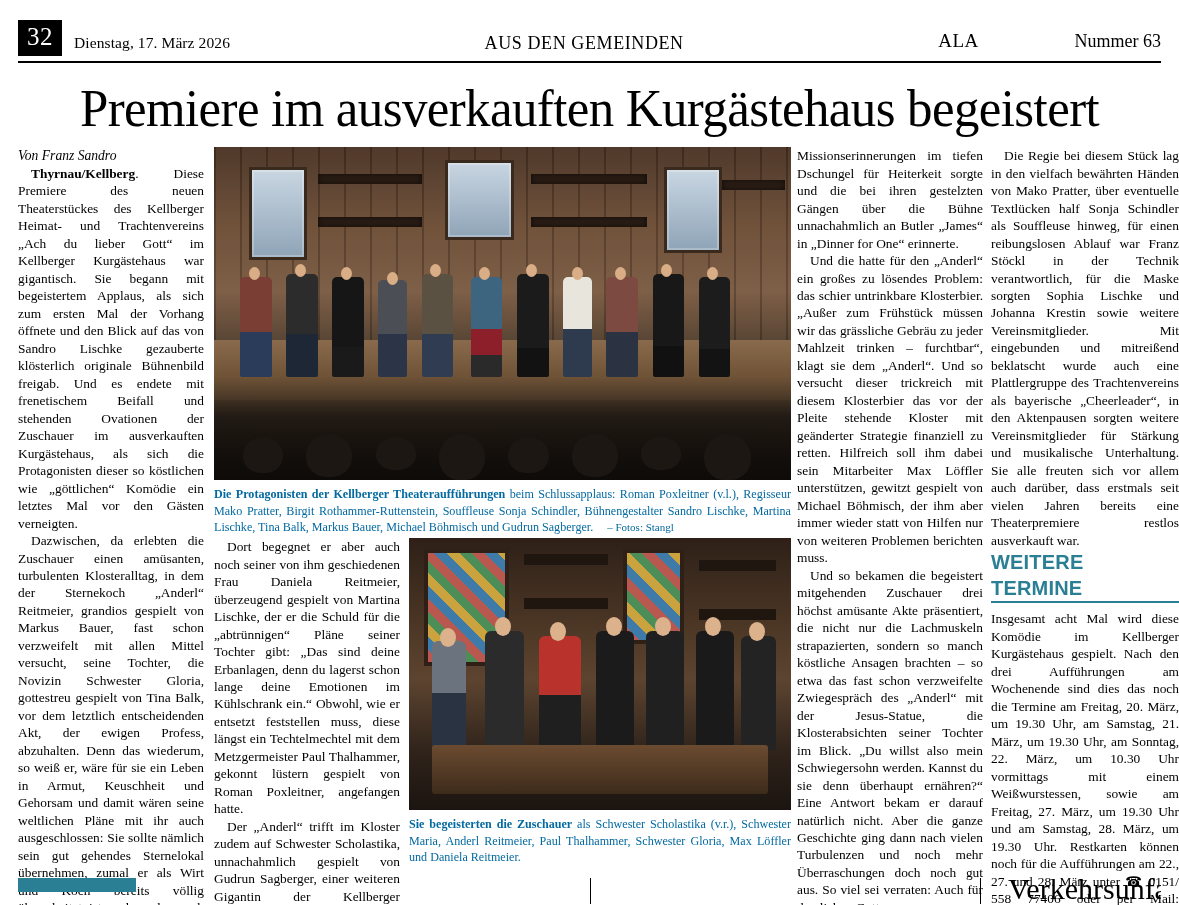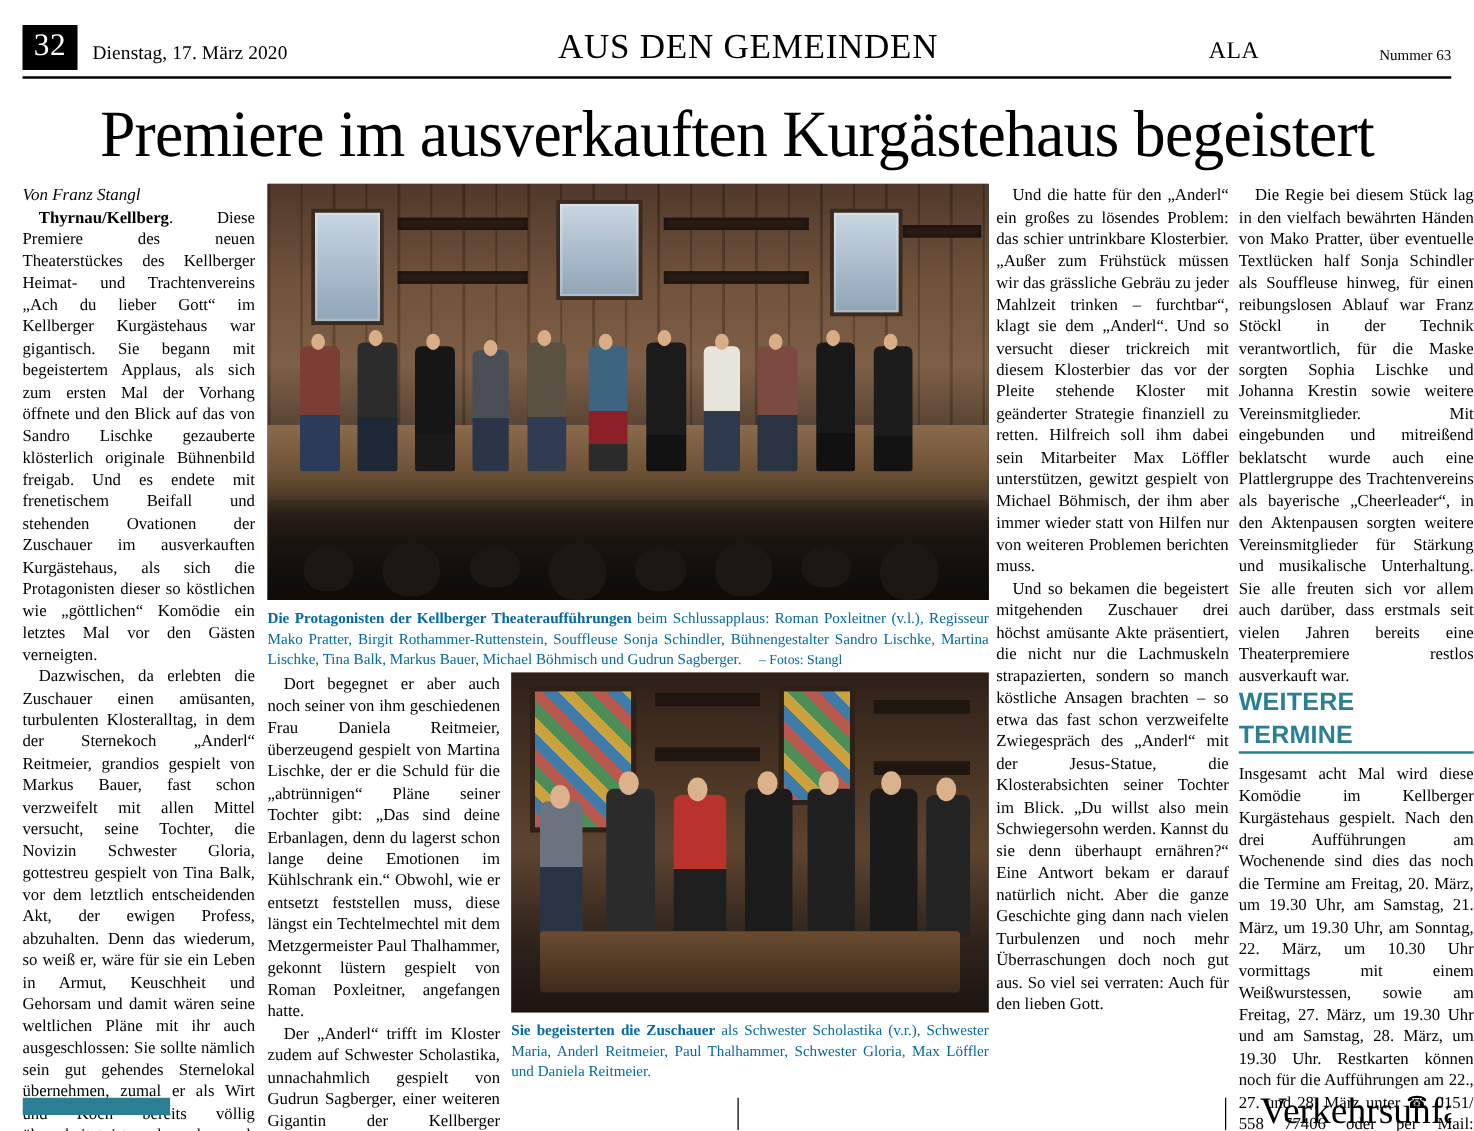--- a/index.html
+++ b/index.html
@@ -44,38 +44,38 @@
   }
   .masthead-date {
     font-size: 15.5px;
     letter-spacing: 0.1px;
     padding-bottom: 4px;
     white-space: nowrap;
   }
   .masthead-section {
     flex: 1;
     text-align: center;
-    font-size: 28px;
+    font-size: 18px;
     letter-spacing: 0.6px;
     padding-bottom: 2px;
     white-space: nowrap;
   }
   .masthead-right {
     display: flex;
     align-items: flex-end;
     padding-bottom: 4px;
   }
   .masthead-edition {
     font-size: 19px;
     letter-spacing: 0.4px;
     margin-right: 96px;
     white-space: nowrap;
   }
   .masthead-issue {
-    font-size: 12px;
+    font-size: 18px;
     white-space: nowrap;
   }
   .rule-heavy {
     border-top: 2.5px solid #000;
     margin: 5px 0 0 0;
     height: 0;
   }
 
   
   .headline {
@@ -257,46 +257,47 @@
   .p2-person { position:absolute; bottom:22%; border-radius:6px 6px 2px 2px; }
   .p2-head { position:absolute; width:16px; height:19px; border-radius:50%; background:#dcb28c; }
 </style>
 </head>
 <body>
 
 <div class="page">
 
   <div class="masthead">
     <div class="page-number-box">32</div>
-    <div class="masthead-date">Dienstag, 17. März 2020</div>
+    <div class="masthead-date">Dienstag, 17. März 2026</div>
     <div class="masthead-section">AUS DEN GEMEINDEN</div>
     <div class="masthead-right">
       <div class="masthead-edition">ALA</div>
       <div class="masthead-issue">Nummer 63</div>
     </div>
   </div>
   <div class="rule-heavy"></div>
 
   <h1 class="headline">Premiere im ausverkauften Kurgästehaus begeistert</h1>
 
   <div class="content">
 
     <div class="col" id="col1">
-      <p class="byline">Von Franz Stangl</p>
+      <p class="byline">Von Franz Sandro</p>
       <p class="first"><span class="dateline">Thyrnau/Kellberg</span><span>. Diese Premiere des neuen Theaterstückes des Kellberger Heimat- und Trachtenvereins „Ach du lieber Gott“ im Kellberger Kurgästehaus war gigantisch. Sie begann mit begeistertem Applaus, als sich zum ersten Mal der Vorhang öffnete und den Blick auf das von Sandro Lischke gezauberte klösterlich originale Bühnenbild freigab. Und es endete mit frenetischem Beifall und stehenden Ovationen der Zuschauer im ausverkauften Kurgästehaus, als sich die Protagonisten dieser so köstlichen wie „göttlichen“ Komödie ein letztes Mal vor den Gästen verneigten.</span></p>
       <p>Dazwischen, da erlebten die Zuschauer einen amüsanten, turbulenten Klosteralltag, in dem der Sternekoch „Anderl“ Reitmeier, grandios gespielt von Markus Bauer, fast schon verzweifelt mit allen Mittel versucht, seine Tochter, die Novizin Schwester Gloria, gottestreu gespielt von Tina Balk, vor dem letztlich entscheidenden Akt, der ewigen Profess, abzuhalten. Denn das wiederum, so weiß er, wäre für sie ein Leben in Armut, Keuschheit und Gehorsam und damit wären seine weltlichen Pläne mit ihr auch ausgeschlossen: Sie sollte nämlich sein gut gehendes Sternelokal übernehmen, zumal er als Wirt und Koch bereits völlig überarbeitet ist und er das auch beklagt: „Ich lebe ja nur noch von Tabletten und nehme doch so schnell ab.“</p>
 
     </div>
 
     <div class="col" id="col2">
       <p>Dort begegnet er aber auch noch seiner von ihm geschiedenen Frau Daniela Reitmeier, überzeugend gespielt von Martina Lischke, der er die Schuld für die „abtrünnigen“ Pläne seiner Tochter gibt: „Das sind deine Erbanlagen, denn du lagerst schon lange deine Emotionen im Kühlschrank ein.“ Obwohl, wie er entsetzt feststellen muss, diese längst ein Techtelmechtel mit dem Metzgermeister Paul Thalhammer, gekonnt lüstern gespielt von Roman Poxleitner, angefangen hatte.</p>
       <p>Der „Anderl“ trifft im Kloster zudem auf Schwester Scholastika, unnachahmlich gespielt von Gudrun Sagberger, einer weiteren Gigantin der Kellberger Theaterspieler, bei der schon jede Geste und jede Erzählung über ihre sinnigen</p>
     </div>
 
     <div class="col" id="col3">
+      <p style="text-indent:0">Missionserinnerungen im tiefen Dschungel für Heiterkeit sorgte und die bei ihren gestelzten Gängen über die Bühne unnachahmlich an Butler „James“ in „Dinner for One“ erinnerte.</p>
       <p>Und die hatte für den „Anderl“ ein großes zu lösendes Problem: das schier untrinkbare Klosterbier. „Außer zum Frühstück müssen wir das grässliche Gebräu zu jeder Mahlzeit trinken – furchtbar“, klagt sie dem „Anderl“. Und so versucht dieser trickreich mit diesem Klosterbier das vor der Pleite stehende Kloster mit geänderter Strategie finanziell zu retten. Hilfreich soll ihm dabei sein Mitarbeiter Max Löffler unterstützen, gewitzt gespielt von Michael Böhmisch, der ihm aber immer wieder statt von Hilfen nur von weiteren Problemen berichten muss.</p>
       <p>Und so bekamen die begeistert mitgehenden Zuschauer drei höchst amüsante Akte präsentiert, die nicht nur die Lachmuskeln strapazierten, sondern so manch köstliche Ansagen brachten – so etwa das fast schon verzweifelte Zwiegespräch des „Anderl“ mit der Jesus-Statue, die Klosterabsichten seiner Tochter im Blick. „Du willst also mein Schwiegersohn werden. Kannst du sie denn überhaupt ernähren?“ Eine Antwort bekam er darauf natürlich nicht. Aber die ganze Geschichte ging dann nach vielen Turbulenzen und noch mehr Überraschungen doch noch gut aus. So viel sei verraten: Auch für den lieben Gott.</p>
 
     </div>
 
     <div class="col" id="col4">
       <p>Die Regie bei diesem Stück lag in den vielfach bewährten Händen von Mako Pratter, über eventuelle Textlücken half Sonja Schindler als Souffleuse hinweg, für einen reibungslosen Ablauf war Franz Stöckl in der Technik verantwortlich, für die Maske sorgten Sophia Lischke und Johanna Krestin sowie weitere Vereinsmitglieder. Mit eingebunden und mitreißend beklatscht wurde auch eine Plattlergruppe des Trachtenvereins als bayerische „Cheerleader“, in den Aktenpausen sorgten weitere Vereinsmitglieder für Stärkung und musikalische Unterhaltung. Sie alle freuten sich vor allem auch darüber, dass erstmals seit vielen Jahren bereits eine Theaterpremiere restlos ausverkauft war.</p>
       <p class="kicker">WEITERE TERMINE</p>
       <div class="kicker-rule"></div>
       <p style="text-indent:0">Insgesamt acht Mal wird diese Komödie im Kellberger Kurgästehaus gespielt. Nach den drei Aufführungen am Wochenende sind dies das noch die Termine am Freitag, 20. März, um 19.30 Uhr, am Samstag, 21. März, um 19.30 Uhr, am Sonntag, 22. März, um 10.30 Uhr vormittags mit einem Weißwurstessen, sowie am Freitag, 27. März, um 19.30 Uhr und am Samstag, 28. März, um 19.30 Uhr. Restkarten können noch für die Aufführungen am 22., 27. und 28. März unter ☎ 0151/ 558 77406 oder per Mail: theater@trachtenverein-kellberg.de reserviert werden.</p>

